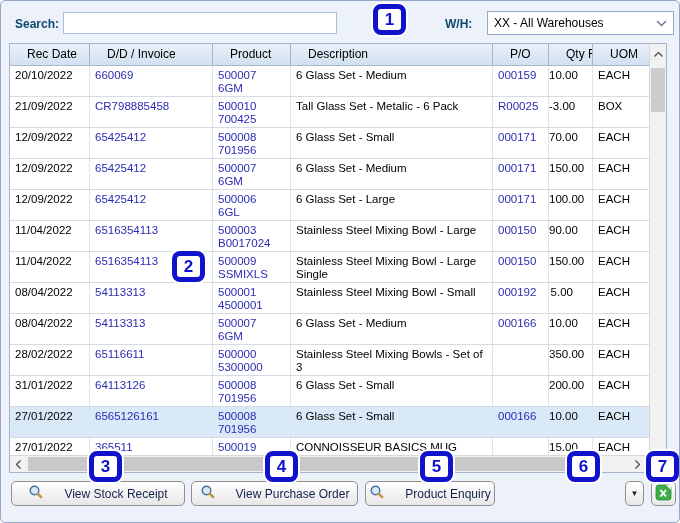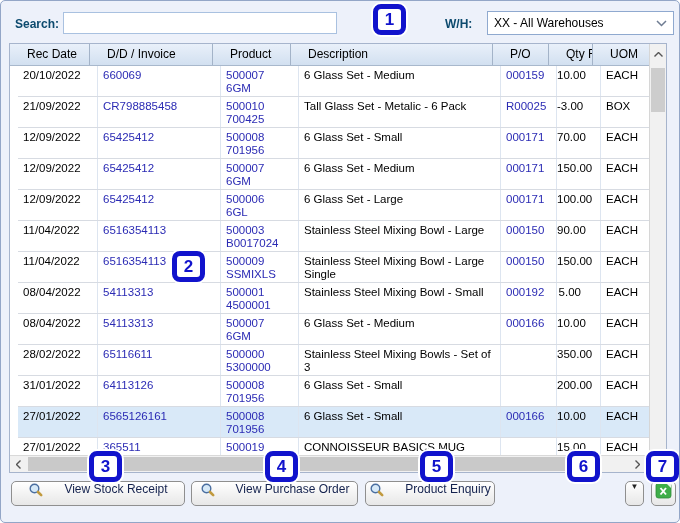--- a/index.html
+++ b/index.html
@@ -40,21 +40,20 @@
     background:linear-gradient(#e9f0fa,#d2e0f0);
     border-bottom:1px solid #a8b8cc;
   }
   .ghead .hcell{
     font-size:12px; color:#000; padding:3px 0 4px 5px;
     border-right:1px solid #a3b3c8; overflow:hidden; white-space:nowrap; height:21px;margin-left:12px;
   }
   .gbody{
     position:absolute; left:0; top:22px; width:639px; height:389px; overflow:hidden;
     background:#fff;
-    margin-left:8px;
   }
   .row{ height:31px; border-bottom:1px solid #d7dbe2; background:#fff; }
   .row.selected{ background:#d9e9f8; }
   .row .cell{
     font-size:11.5px; line-height:13px; padding:3px 2px 0 5px;
     border-right:1px solid #dde5f0; overflow:hidden; color:#000; height:30px;
   }
   .row .cell.link{ color:#2b2bb4; }
   .row .cell.qty{ text-align:right; padding-right:19px; padding-left:0; }
 
@@ -80,21 +79,21 @@
     position:absolute; right:20px; top:0; width:17px; height:16px;
     display:flex; align-items:center; justify-content:center;
   }
   .hscroll .hthumb{ position:absolute; left:18px; top:1px; width:552px; height:14px; background:#c9c9c9; }
 
   
   .btn{
     position:absolute; top:480px; height:25px;
     background:linear-gradient(#ffffff,#e7e7e7);
     border:1px solid #8f8f8f; border-radius:5px;
-    display:flex; align-items:flex-start; justify-content:center; gap:20px;
+    display:flex; align-items:center; justify-content:center; gap:20px;
     font-size:12px; color:#14224e; cursor:default;
   }
   .btn-vsr{ left:10px; width:174px; }
   .btn-vpo{ left:190px; width:167px; }
   .btn-pe{ left:364px; width:130px; }
   .btn-more{ left:556px; width:66px; }
   .btn-more-arrow{ left:624px; width:19px; font-size:8px; color:#222; }
   .btn-excel{ left:650px; width:25px; }
 
   

